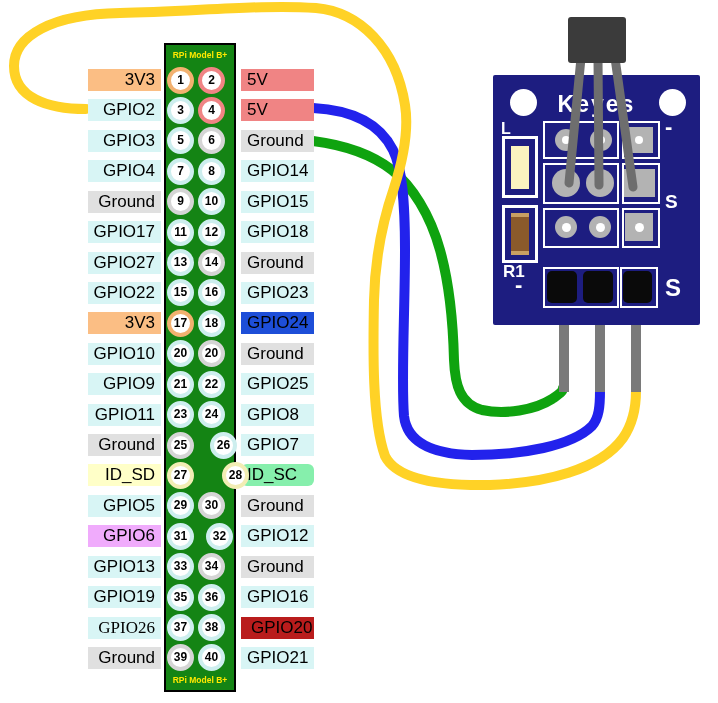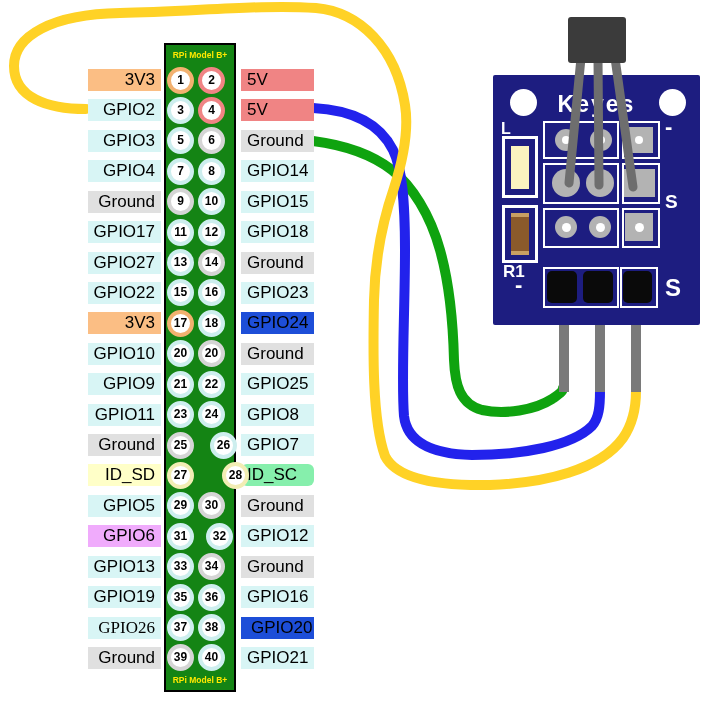--- a/index.html
+++ b/index.html
@@ -178,21 +178,21 @@
       <div class="pin-circle" style="left: 206px; top: 522.8px; border-color: rgb(205, 238, 238);">32</div>
       <div class="plabel left" style="top: 555.72px; background: rgb(216, 245, 245);">GPIO13</div>
       <div class="plabel right" style="top: 555.72px; background: rgb(224, 224, 224);">Ground</div>
       <div class="pin-circle" style="left: 167px; top: 553.22px; border-color: rgb(205, 238, 238);">33</div>
       <div class="pin-circle" style="left: 198px; top: 553.22px; border-color: rgb(213, 213, 213);">34</div>
       <div class="plabel left" style="top: 586.14px; background: rgb(216, 245, 245);">GPIO19</div>
       <div class="plabel right" style="top: 586.14px; background: rgb(216, 245, 245);">GPIO16</div>
       <div class="pin-circle" style="left: 167px; top: 583.64px; border-color: rgb(205, 238, 238);">35</div>
       <div class="pin-circle" style="left: 198px; top: 583.64px; border-color: rgb(205, 238, 238);">36</div>
       <div class="plabel left" style="top: 616.56px; background: rgb(216, 245, 245); font-family: Liberation Serif, serif;">GPIO26</div>
-      <div class="plabel right" style="top: 616.56px; background: #1d4ed8; padding-left: 10px;">GPIO20</div>
+      <div class="plabel right" style="top: 616.56px; background: #b91c1c; padding-left: 10px;">GPIO20</div>
       <div class="pin-circle" style="left: 167px; top: 614.06px; border-color: rgb(205, 238, 238);">37</div>
       <div class="pin-circle" style="left: 198px; top: 614.06px; border-color: rgb(205, 238, 238);">38</div>
       <div class="plabel left" style="top: 646.98px; background: rgb(224, 224, 224);">Ground</div>
       <div class="plabel right" style="top: 646.98px; background: rgb(216, 245, 245);">GPIO21</div>
       <div class="pin-circle" style="left: 167px; top: 644.48px; border-color: rgb(213, 213, 213);">39</div>
       <div class="pin-circle" style="left: 198px; top: 644.48px; border-color: rgb(205, 238, 238);">40</div>
     </div>
 
 </div>
 

